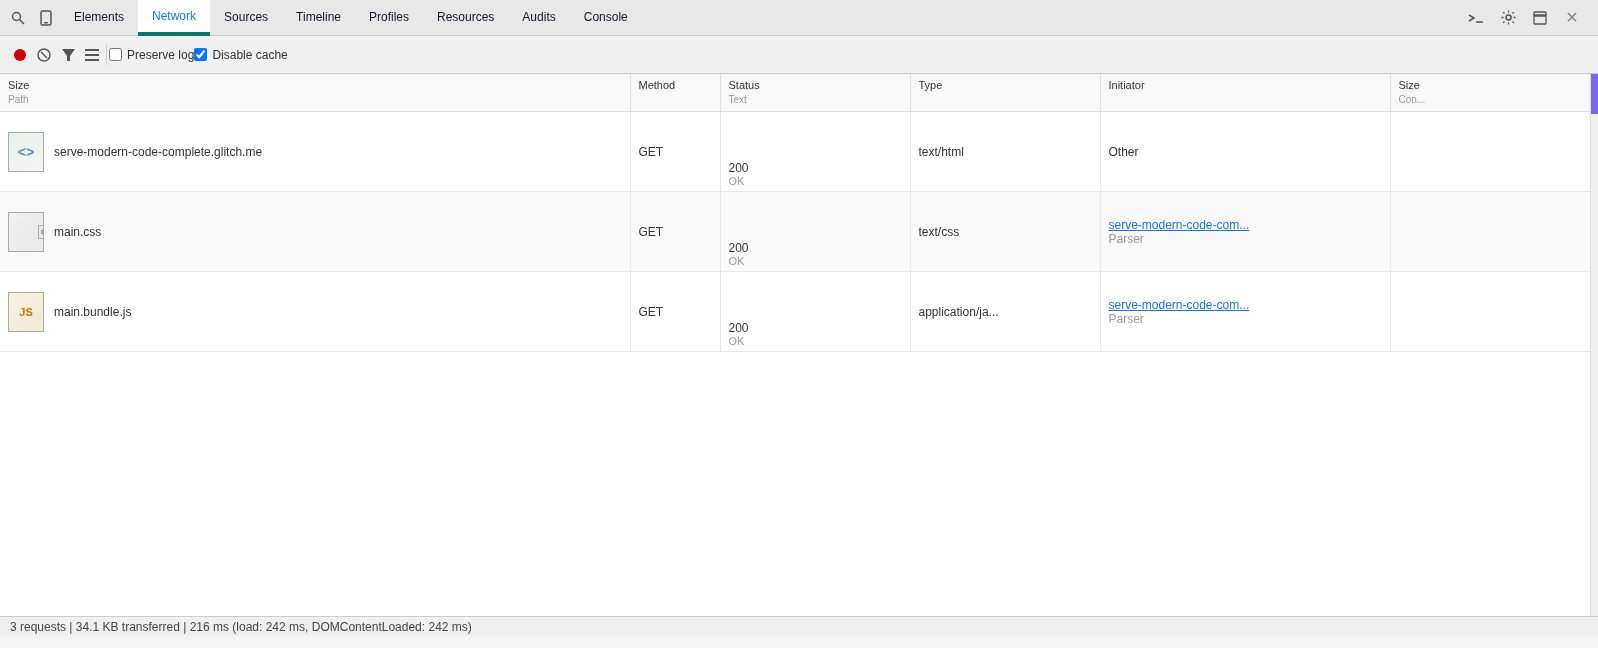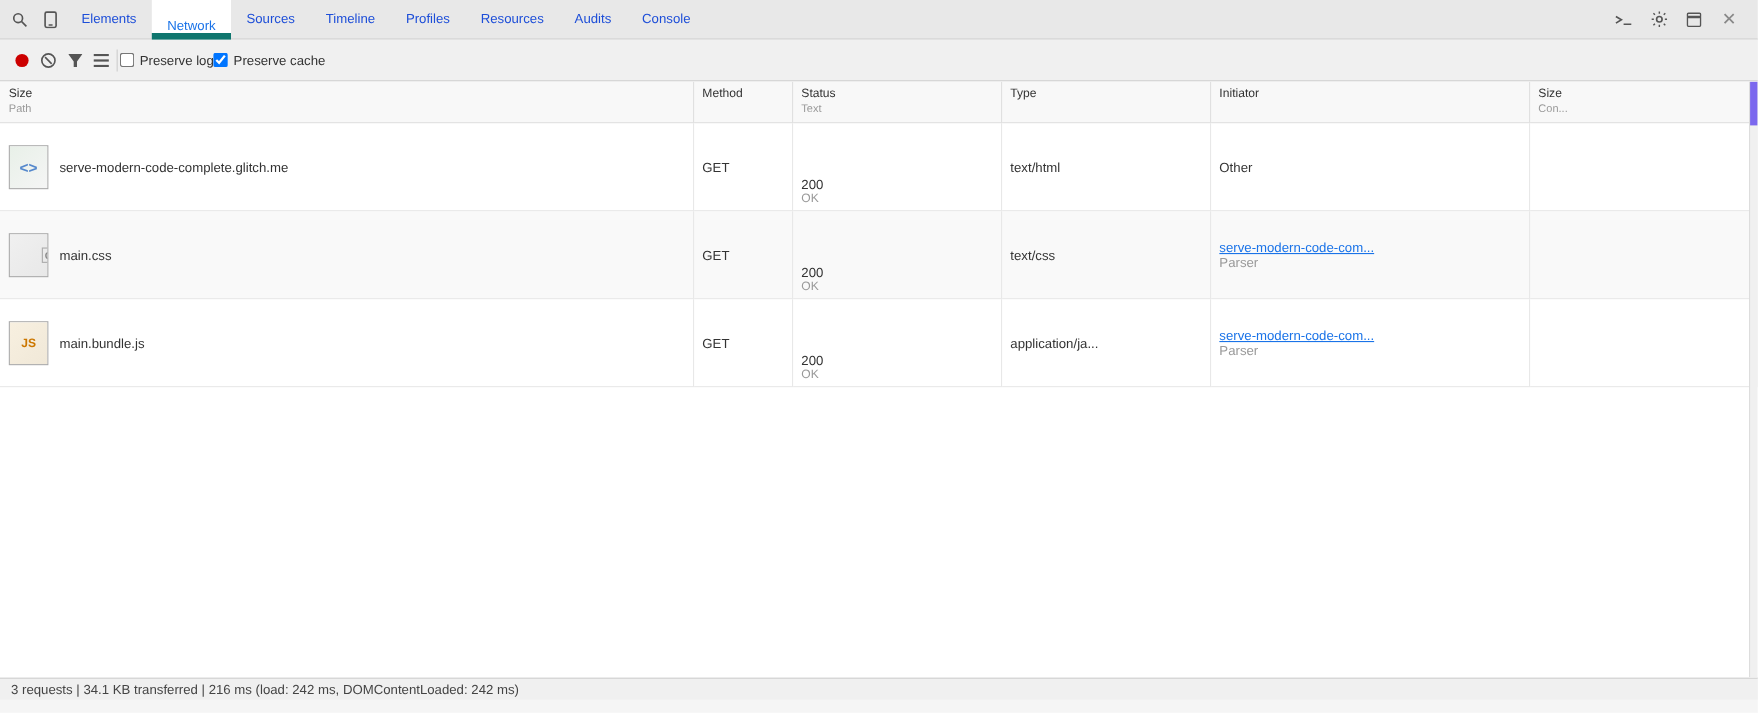--- a/index.html
+++ b/index.html
@@ -34,29 +34,28 @@
       color: #555;
       font-size: 14px;
     }
     .nav-tab {
       padding: 0 14px;
       height: 36px;
       display: flex;
       align-items: center;
       cursor: pointer;
       font-size: 12px;
-      color: #1d4ed8;
+      color: #0f172a;
       border-bottom: 2px solid transparent;
       white-space: nowrap;
     }
     .nav-tab.active {
       background: #fff;
-      border-bottom: 6px solid #0f766e;
+      border-bottom: 4px solid #0f766e;
       color: #1a73e8;
-      align-items: flex-end;
     }
     .nav-spacer { flex: 1; }
     .nav-right {
       display: flex;
       align-items: center;
       gap: 4px;
       padding-right: 8px;
     }
 
     
@@ -369,21 +368,21 @@
       <rect x="0" y="10" width="14" height="2" fill="#555"></rect>
     </svg>
   </div>
   <div class="toolbar-divider"></div>
   <label class="checkbox-label">
     <input type="checkbox" style="">
     <span>Preserve log</span>
   </label>
   <label class="checkbox-label">
     <input type="checkbox" checked="" style="">
-    <span>Preserve cache</span>
+    <span>Disable cache</span>
   </label>
 </div>
 
 <div class="main-content">
   <div class="table-container">
     <table class="network-table">
       <colgroup>
         <col class="col-name">
         <col class="col-method">
         <col class="col-status">

